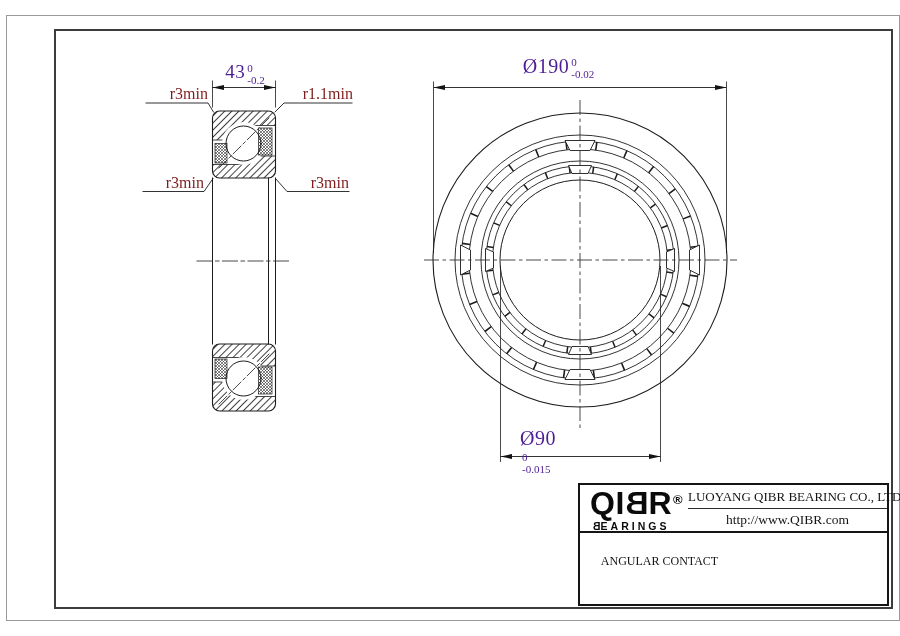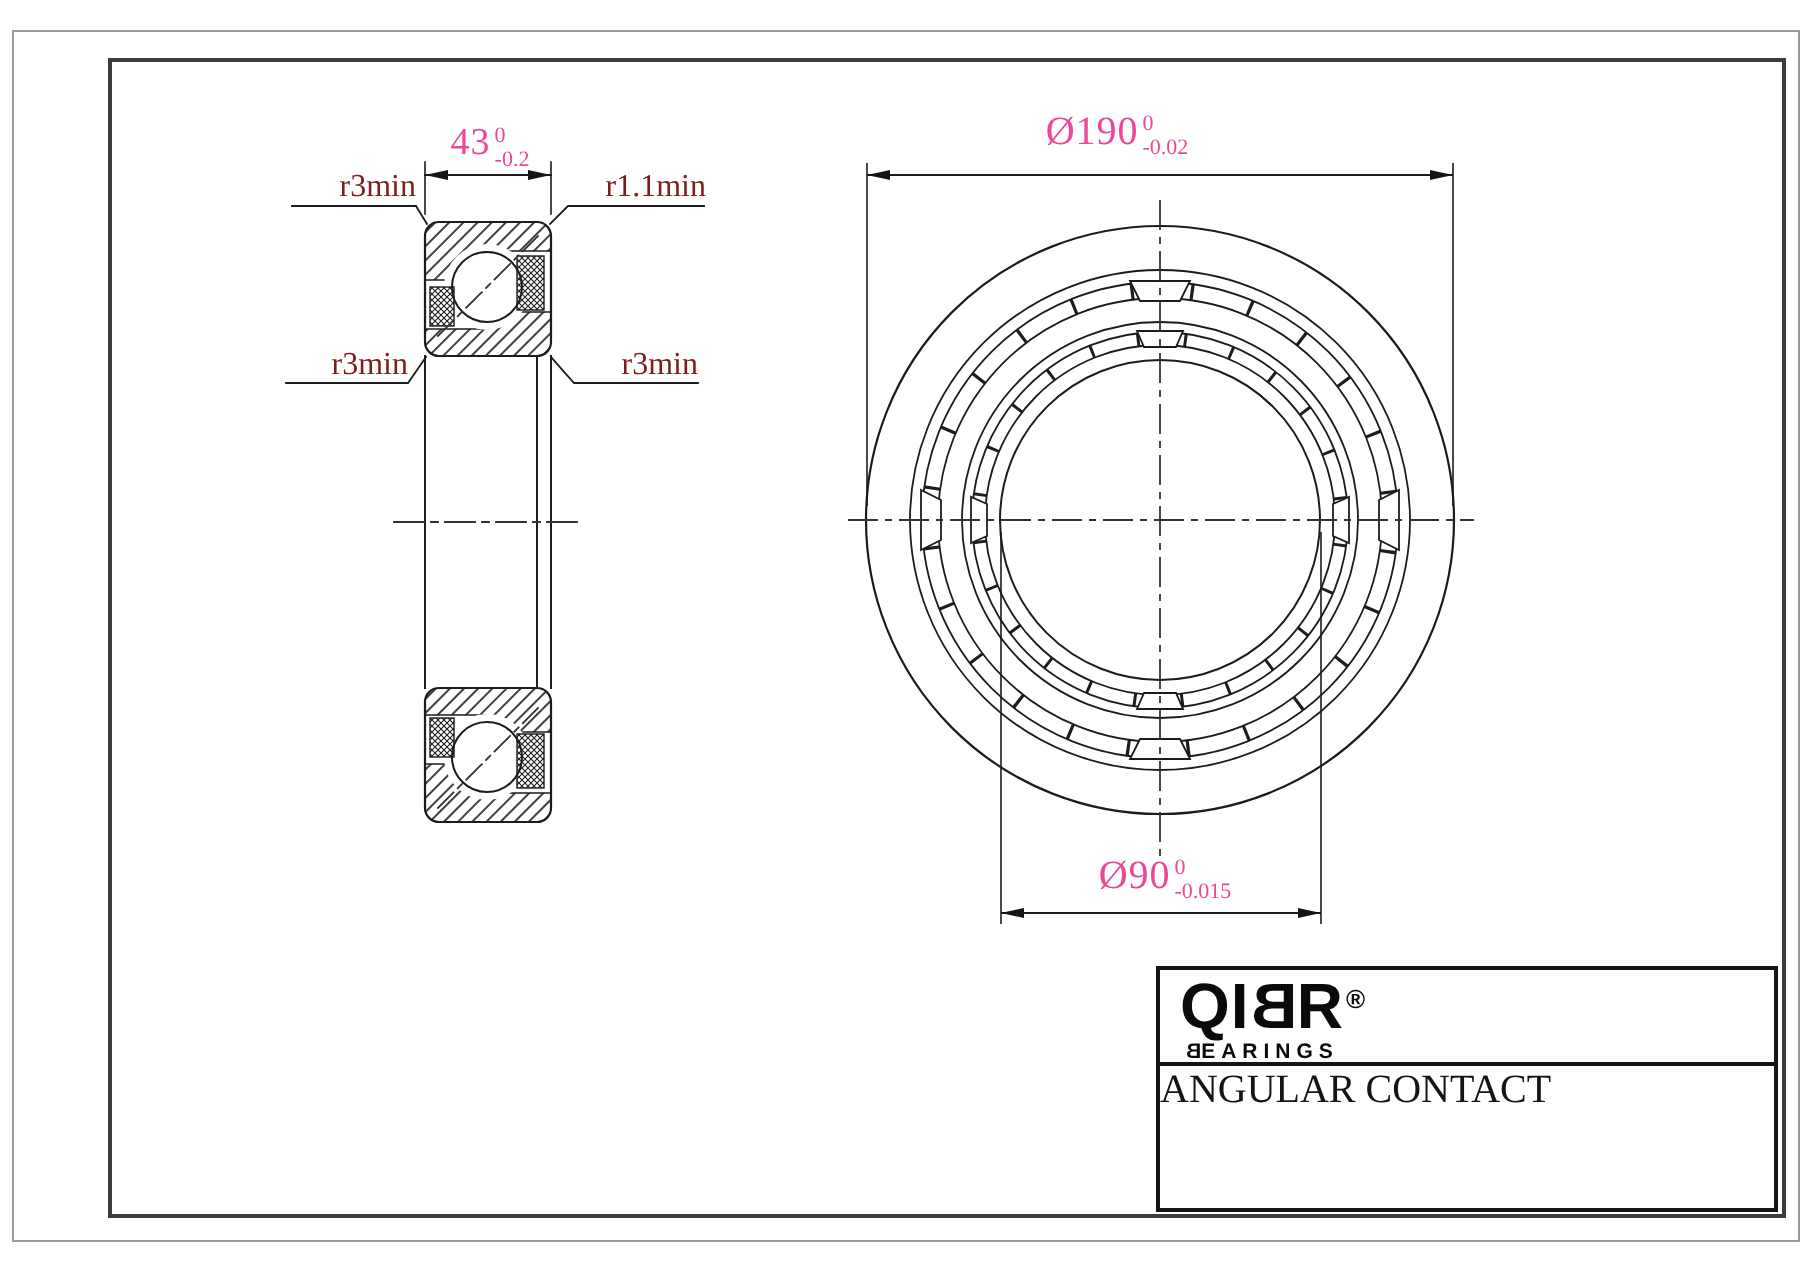--- a/index.html
+++ b/index.html
@@ -6,21 +6,21 @@
   .page{position:relative;width:900px;height:636px;background:#fff;overflow:hidden;
         font-family:"Liberation Serif",serif;color:#141414;}
   .page-border{position:absolute;left:6px;top:15px;width:892px;height:604px;
                border:1px solid #9a9a9a;}
   .drawing-frame{position:absolute;left:54px;top:29px;width:835px;height:576px;
                  border:2px solid #3c3c3c;}
   svg.art{position:absolute;left:0;top:0;}
 
   
   .dim{position:absolute;display:flex;justify-content:center;align-items:flex-start;
-       font-size:20px;white-space:nowrap;color:#ec4899;}
+       font-size:20px;white-space:nowrap;color:#4c1d95;}
   .dim .main{letter-spacing:0.5px;}
   .dim .tol{display:inline-block;text-align:left;font-size:11px;line-height:1.12;
             margin-left:2px;padding-top:1px;}
   .dim .tol span{display:block;}
   .callout{position:absolute;font-size:16px;text-align:right;white-space:nowrap;color:#7f1d1d;}
 
   
   .titleblock{position:absolute;left:578px;top:483px;width:311px;height:123px;
               border:2px solid #151515;box-sizing:border-box;background:#fff;}
   .tb-top{position:absolute;left:0;top:0;right:0;height:46px;border-bottom:2px solid #151515;}
@@ -30,21 +30,21 @@
   .logo-main sup{font-size:13px;font-weight:700;vertical-align:10px;margin-left:1px;}
   .logo-sub{font-family:"Liberation Sans",sans-serif;font-weight:700;font-size:10.5px;
             letter-spacing:3px;color:#0a0a0a;margin-top:1px;}
   .mirror{display:inline-block;transform:scaleX(-1);}
   .tb-company{position:absolute;left:108px;top:0;right:0;height:46px;}
   .tb-company .line1{height:23px;line-height:23px;text-align:center;font-size:13px;
                      border-bottom:1px solid #2a2a2a;white-space:nowrap;}
   .tb-company .line2{height:22px;line-height:22px;text-align:center;font-size:13.5px;white-space:nowrap;}
   .tb-bottom{position:absolute;left:0;top:46px;right:0;bottom:0;}
   .tb-product{position:absolute;left:0;top:0;bottom:0;width:159px;text-align:center;
-              font-size:20px;padding-top:0;box-sizing:border-box;}
+              font-size:12px;padding-top:16px;box-sizing:border-box;}
   .tb-product div{line-height:29px;white-space:nowrap;}
   .tb-part{position:absolute;left:159px;top:0;bottom:0;right:0;border-left:2px solid #151515;}
   .tb-part .pn-label{font-size:15.5px;word-spacing:8px;margin:8px 0 0 8px;white-space:nowrap;}
   .tb-part .pn-value{font-size:18.5px;margin:7px 0 0 58px;letter-spacing:0.5px;white-space:nowrap;}
 </style>
 </head>
 <body>
 
 <div class="page">
 
@@ -151,21 +151,21 @@
   </div>
 
   <div class="dim" style="left:496px;top:55px;width:125px;">
     <span class="main">Ø190</span>
       <span class="tol">
         <span>0</span>
         <span>-0.02</span>
       </span>
   </div>
 
-  <div class="dim" style="left:520px;top:427px;width:125px;">
+  <div class="dim" style="left:520px;top:427px;width:125px;flex-direction:column;">
     <span class="main">Ø90</span>
       <span class="tol">
         <span>0</span>
         <span>-0.015</span>
       </span>
   </div>
 
   <div class="callout" style="left:146px;top:85px;width:62px;">r3min</div>
   <div class="callout" style="left:283px;top:85px;width:70px;">r1.1min</div>
   <div class="callout" style="left:142px;top:173.5px;width:62px;">r3min</div>
@@ -174,20 +174,24 @@
   <div class="titleblock">
     <div class="tb-top">
       <div class="tb-logo">
         <div class="logo-main">
           <span>QI</span><span class="mirror">B</span><span>R</span><sup>®</sup>
         </div>
         <div class="logo-sub">
           <span class="mirror">B</span><span>EARINGS</span>
         </div>
       </div>
+      <div class="tb-company">
+        <div class="line1">LUOYANG QIBR BEARING CO., LTD</div>
+        <div class="line2">http://www.QIBR.com</div>
+      </div>
     </div>
     <div class="tb-bottom">
       <div class="tb-product">
         <div>ANGULAR CONTACT</div>
       </div>
     </div>
   </div>
 
 </div>
 

